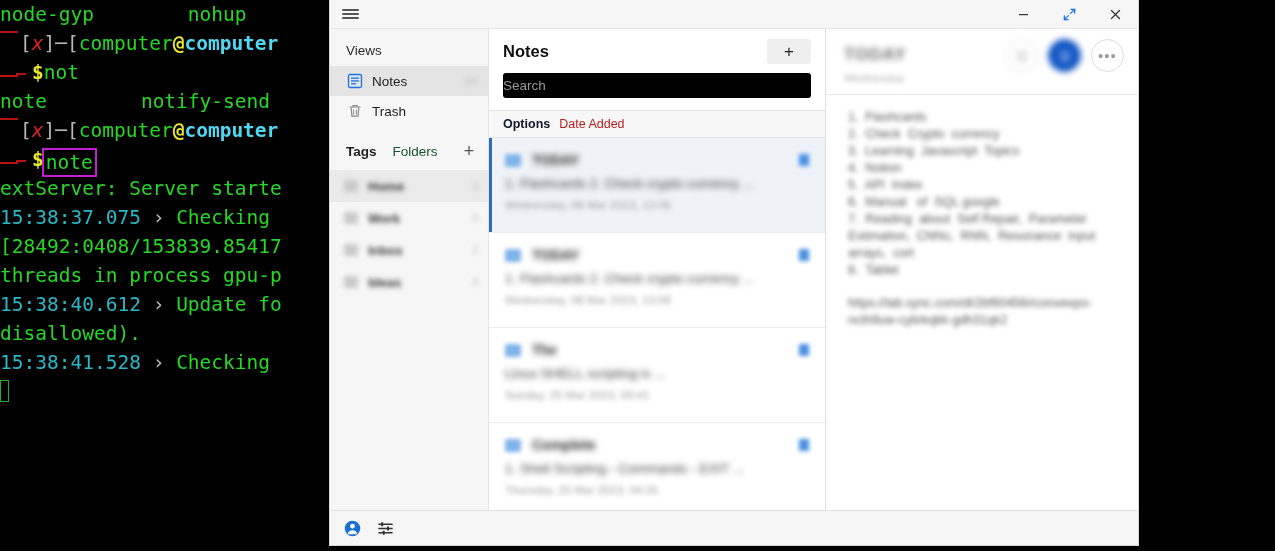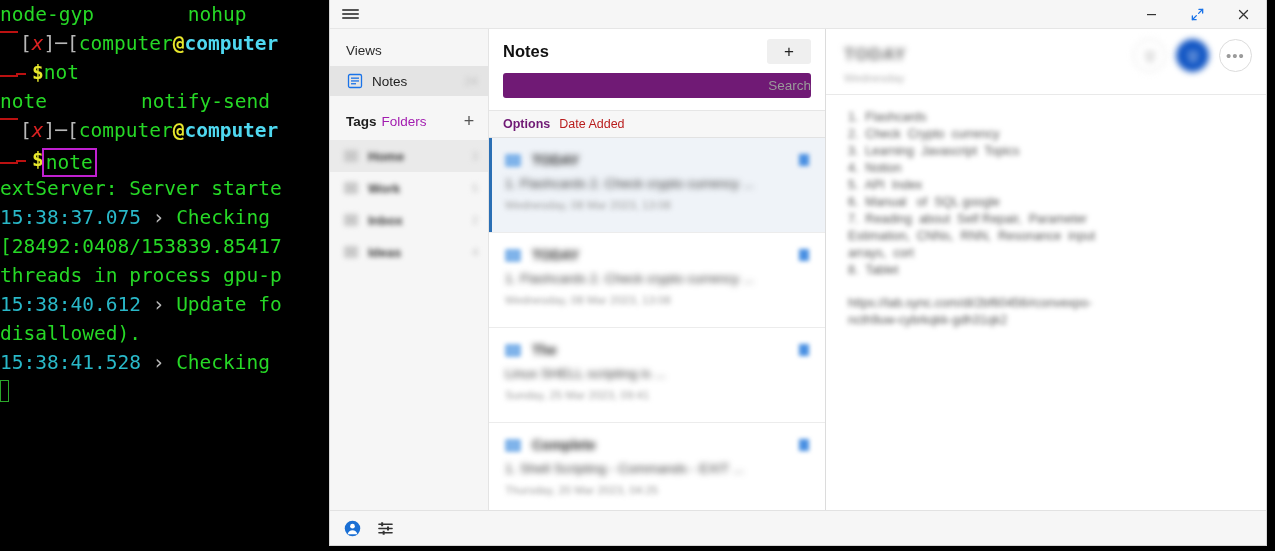--- a/index.html
+++ b/index.html
@@ -46,21 +46,21 @@
     width: 9px; height: 22px;
     border: 1px solid #2aa82a;
     box-sizing: border-box;
     vertical-align: -4px;
   }
 
   
   #window {
     position: absolute;
     left: 330px; top: 0;
-    width: 936px; height: 545px;
+    width: 808px; height: 545px;
     background: #ffffff;
     box-shadow: 0 0 0 1px #d7d7d7;
     display: flex; flex-direction: column;
     overflow: hidden;
   }
 
   
   #titlebar {
     height: 28px; min-height: 28px;
     background: #f6f6f6;
@@ -120,25 +120,25 @@
     margin-left: auto;
     font-size: 11px;
     color: #bdbdbd;
     filter: blur(2.4px);
     letter-spacing: .5px;
   }
 
   #tags-header {
     display: flex; align-items: center;
     padding: 14px 8px 8px 16px;
-    gap: 5px;
+    gap: 16px;
   }
   .tagtab { font-size: 13.5px; cursor: pointer; }
   .tagtab.active { color: #1d1d1d; font-weight: bold; }
-  .tagtab.inactive { color: #a21caf; }
+  .tagtab.inactive { color: #14532d; }
   #tags-plus {
     margin-left: auto; width: 22px; height: 22px;
     display:flex; align-items:center; justify-content:center;
     font-size: 18px; color: #555; cursor: pointer; line-height: 1;
   }
   .tag-row {
     display: flex; align-items: center;
     height: 32px; padding: 0 10px 0 14px;
     cursor: pointer;
   }
@@ -183,35 +183,35 @@
   #addnote {
     margin-left: auto;
     width: 44px; height: 25px;
     background: #efefef;
     border-radius: 3px;
     display:flex; align-items:center; justify-content:center;
     font-size: 17px; color: #222; cursor: pointer; line-height: 1;
   }
   #searchbox {
     height: 25px;
-    background: #701a75;
+    background: #000000;
     border-radius: 3px;
-    display: flex; align-items: center; justify-content: flex-end;
+    display: flex; align-items: center; justify-content: flex-start;
     cursor: text;
   }
   #searchbox .ph { font-size: 13.5px; color: #9a9a9a; }
 
   #optionsbar {
     height: 26px; min-height:26px;
     background: #f7f7f7;
     border-bottom: 1px solid #e2e2e2;
     display: flex; align-items: center; gap: 9px;
     padding-left: 14px;
   }
-  #opt-label { font-size: 12.5px; font-weight: bold; color: #701a75; cursor: pointer; }
+  #opt-label { font-size: 12.5px; font-weight: bold; color: #0f172a; cursor: pointer; }
   #opt-value { font-size: 12.5px; color: #b91c1c; cursor: pointer; }
 
   #noterows { flex: 1; overflow: hidden; position: relative; }
   .note-row {
     position: relative;
     height: 95px;
     border-bottom: 1px solid #ececec;
     padding: 14px 16px 0 16px;
     box-sizing: border-box;
     cursor: pointer;
@@ -370,20 +370,31 @@
               <rect x="4" y="4.5" width="8" height="1.3" fill="#1a73e8"></rect>
               <rect x="4" y="7.3" width="8" height="1.3" fill="#1a73e8"></rect>
               <rect x="4" y="10.1" width="5" height="1.3" fill="#1a73e8"></rect>
             </svg>
           </span>
           <span class="side-label">Notes</span>
           <span class="side-count">24</span>
         </div>
 
 
+        <div class="side-item">
+          <span class="side-ico">
+            <svg width="16" height="16" viewBox="0 0 16 16">
+              <path d="M3 4h10" stroke="#8a8a8a" stroke-width="1.2" stroke-linecap="round"></path>
+              <path d="M6 4V2.6h4V4" stroke="#8a8a8a" stroke-width="1.2" fill="none"></path>
+              <path d="M4.2 4.6l.7 8.6h6.2l.7-8.6" stroke="#8a8a8a" stroke-width="1.2" fill="none"></path>
+              <path d="M6.6 6.6v5M9.4 6.6v5" stroke="#8a8a8a" stroke-width="1"></path>
+            </svg>
+          </span>
+          <span class="side-label">Trash</span>
+        </div>
 
 
         <div id="tags-header">
           <span class="tagtab active">Tags</span>
           <span class="tagtab inactive">Folders</span>
           <span id="tags-plus">+</span>
         </div>
 
         <div>
           <div class="tag-row hl">

